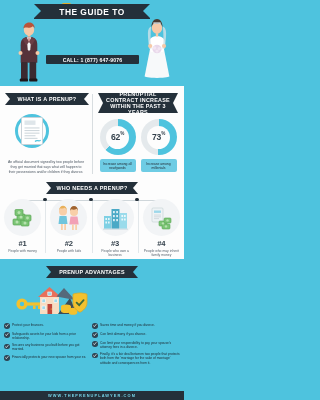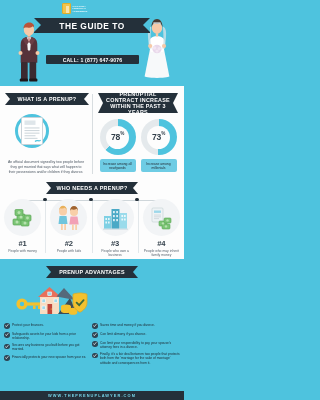--- a/index.html
+++ b/index.html
@@ -39,21 +39,21 @@
   }
   .logo-txt { display:flex; flex-direction:column; gap:0.6px; }
   .logo-line {
     font-size:1.9px; line-height:2.2px;
     color:#ffffff; letter-spacing:.15px;
     white-space:nowrap; font-weight:bold;
   }
 
   .ribbon {
     position:absolute;
-    left:34px; top:18px;
+    left:34px; top:4px;
     width:116px; height:15px;
     background:#24303a;
     z-index:6;
     display:flex; align-items:center; justify-content:center;
   }
   .ribbon::before, .ribbon::after {
     content:""; position:absolute; top:0;
     width:0; height:0;
     border-top:7.5px solid transparent;
     border-bottom:7.5px solid transparent;
@@ -403,21 +403,21 @@
 
     <div class="col">
       <div class="hdr-chip tall">
         <span class="hdr-chip-text">PRENUPTIAL CONTRACT INCREASE WITHIN THE PAST 3 YEARS</span>
       </div>
 
       <div class="donuts">
         <div class="donut-wrap">
           <div class="donut" style="background:conic-gradient(#4ec3de 0% 62%, #e4e9ec 62% 100%);">
             <div class="donut-hole">
-              <span class="donut-val"><span>78</span><sup>%</sup></span>
+              <span class="donut-val"><span>62</span><sup>%</sup></span>
             </div>
           </div>
           <div class="stat-caption">Increase among all newlyweds</div>
         </div>
 
         <div class="donut-wrap">
           <div class="donut" style="background:conic-gradient(#4ec3de 0% 51%, #e4e9ec 51% 100%);">
             <div class="donut-hole">
               <span class="donut-val"><span>73</span><sup>%</sup></span>
             </div>

